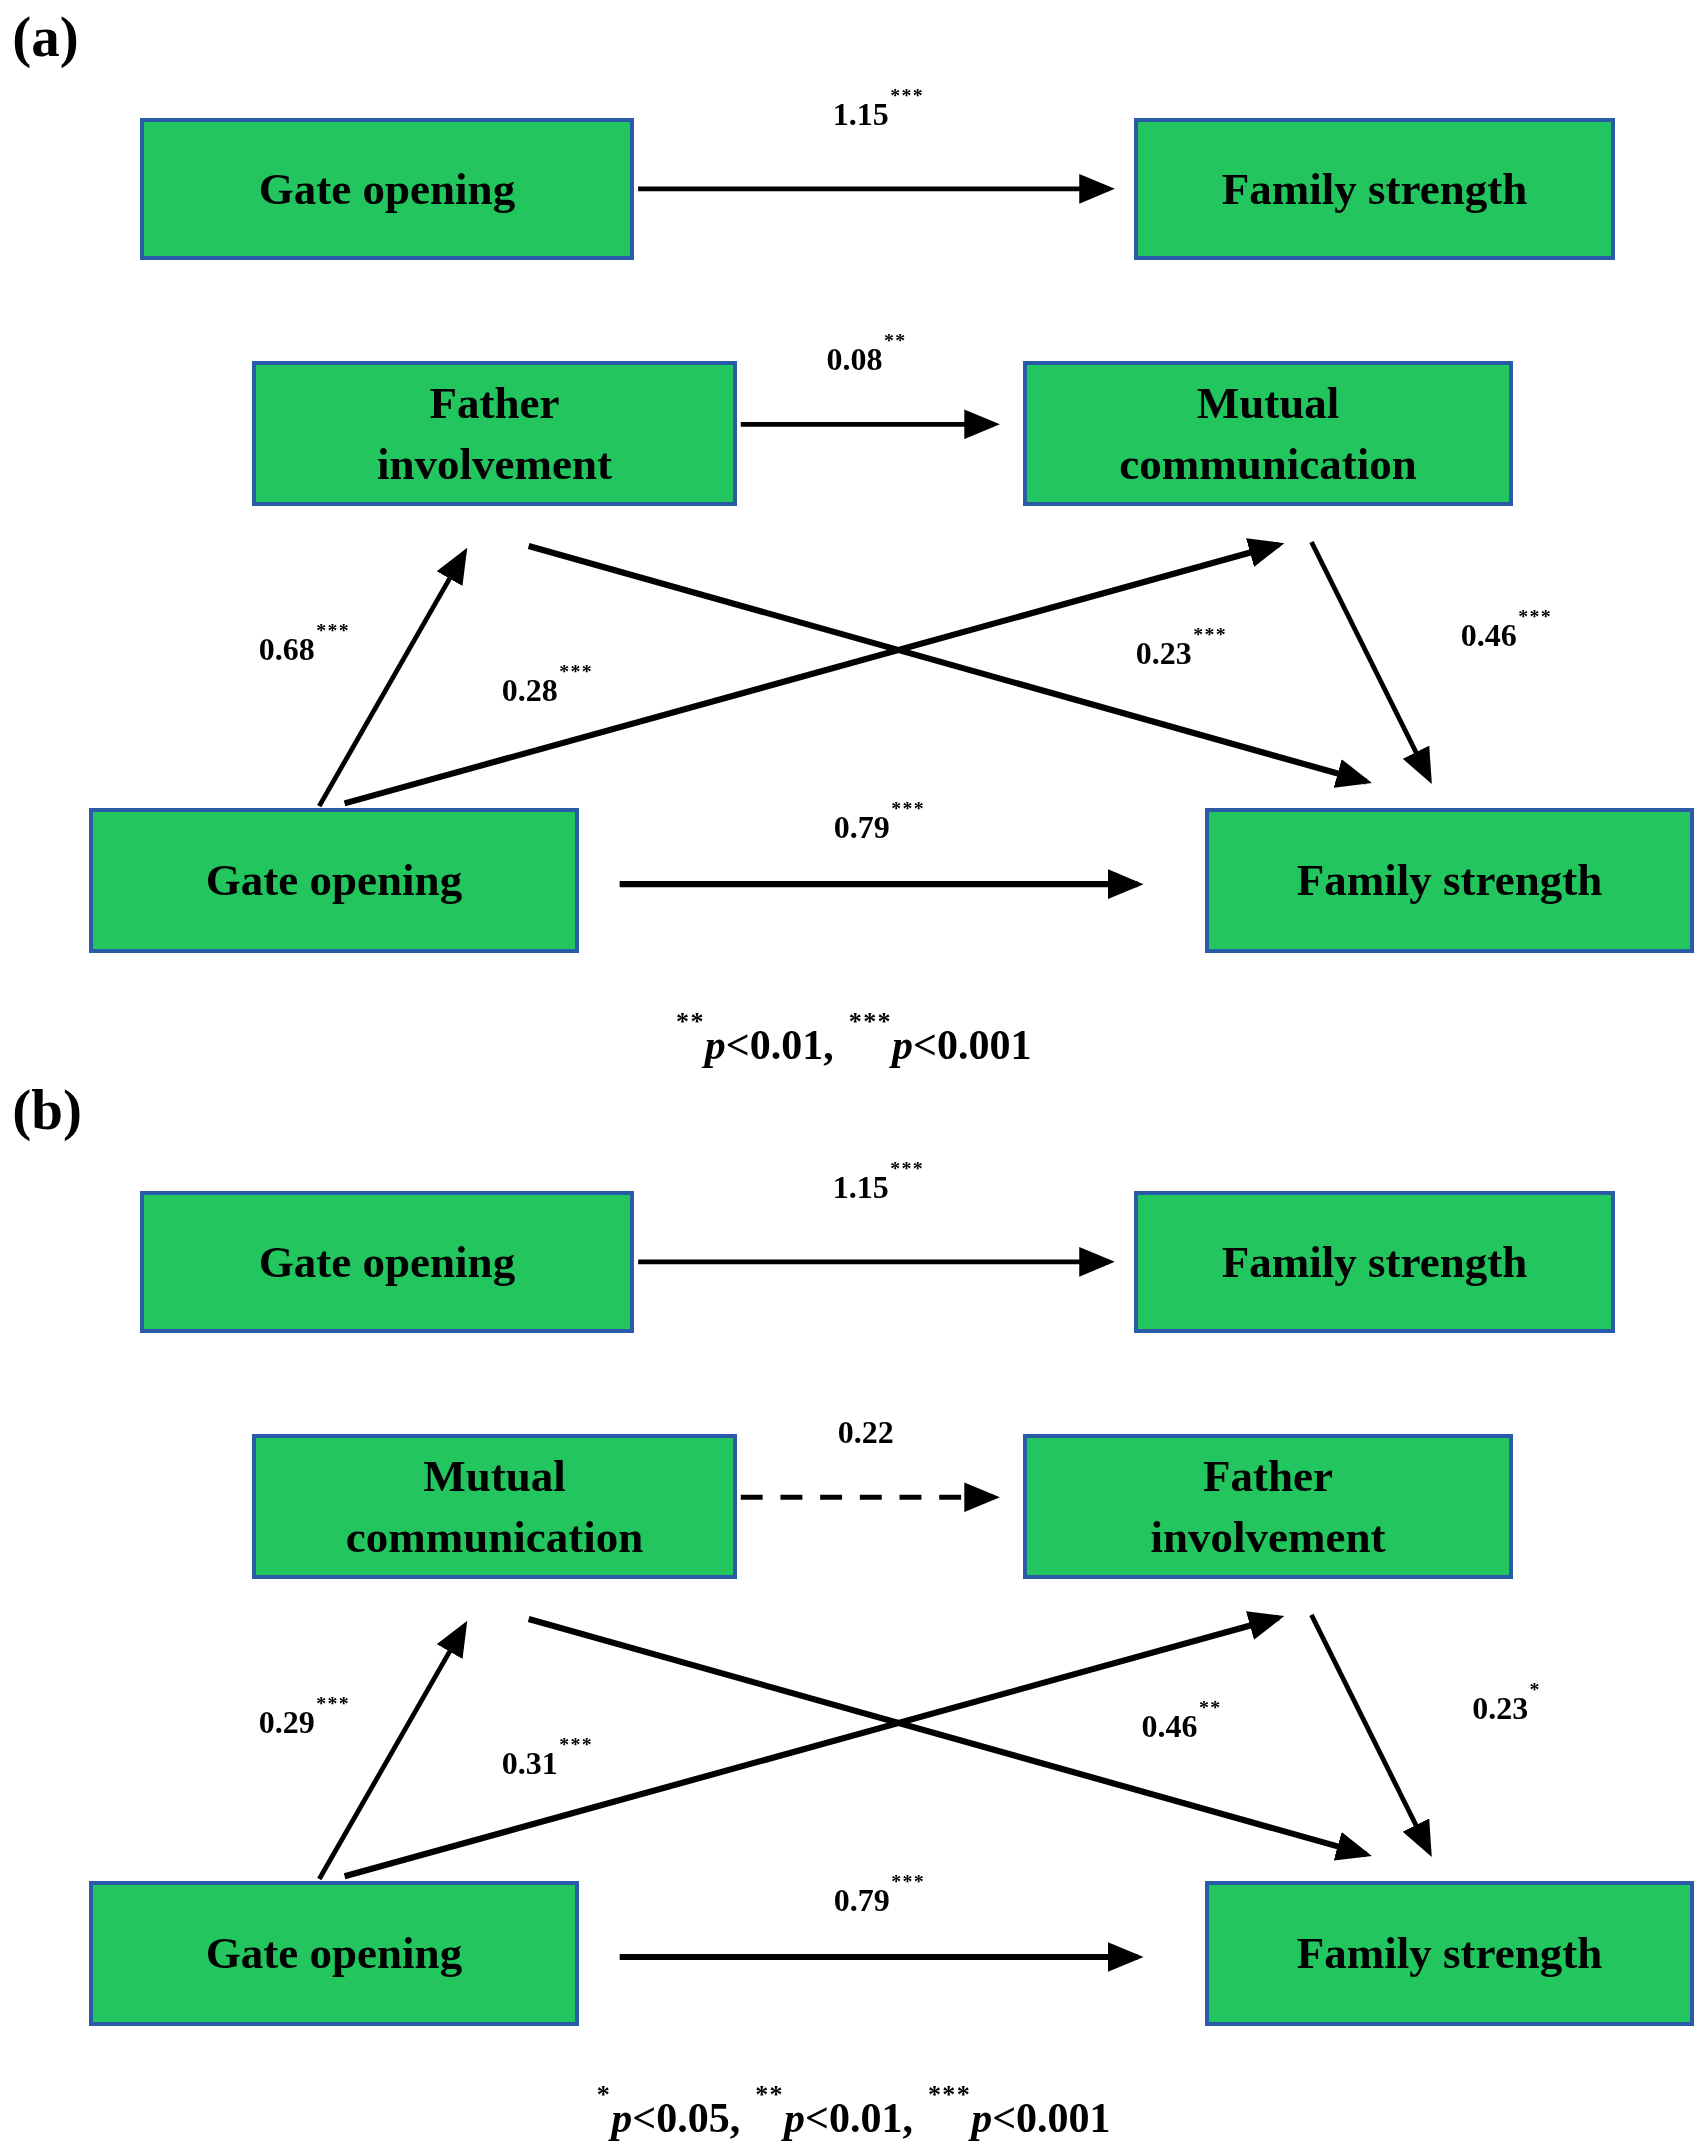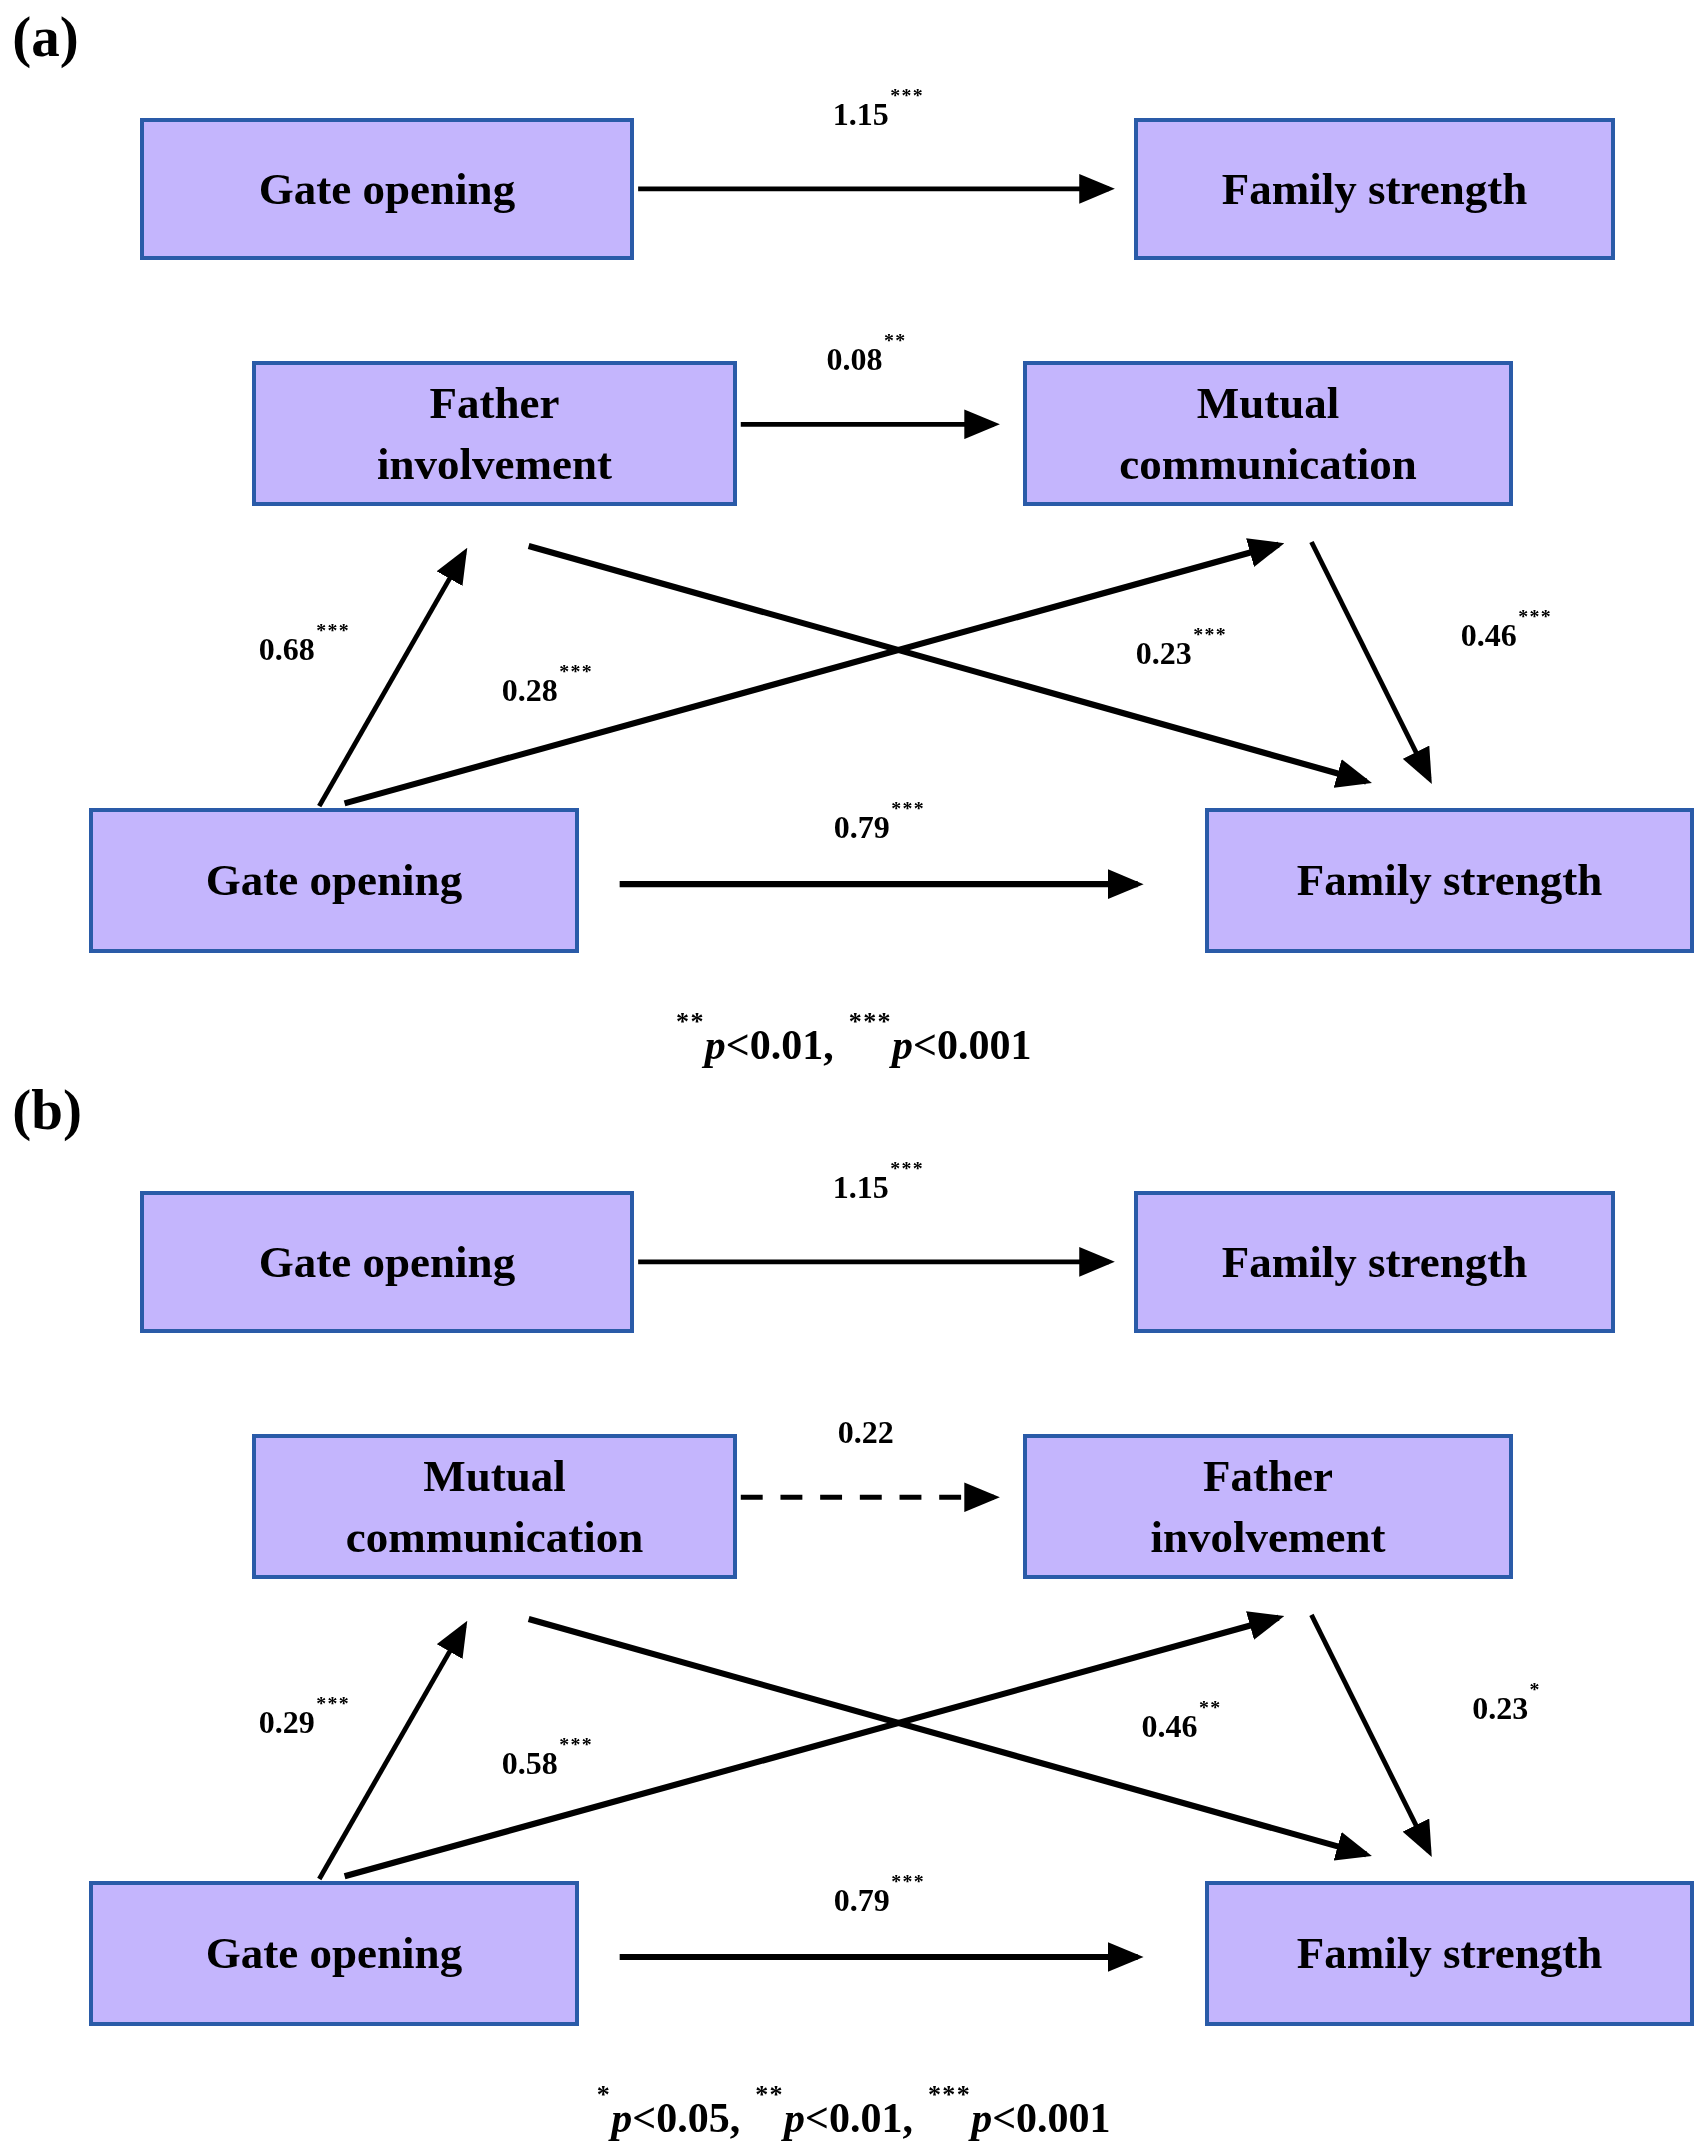--- a/index.html
+++ b/index.html
@@ -18,21 +18,21 @@
 
   .panel-tag {
     position: absolute; left: 12.3px; top: 4.1px;
     font-size: 57px; font-weight: bold;
   }
 
   .arrow-layer { position: absolute; left: 0; top: 0; }
 
   .node {
     position: absolute;
-    background: #c4b5fd;
+    background: #22c55e;
     border: 4.8px solid var(--box-border);
     display: flex; align-items: center; justify-content: center;
     text-align: center;
   }
   .node .node-label {
     font-size: 45px; font-weight: bold; line-height: 1.35;
     white-space: pre-line;
   }
   .box-tl { left: 140px;  top: 118px;  width: 494px; height: 142px; }
   .box-tr { left: 1134px; top: 118px;  width: 481px; height: 142px; }
@@ -179,21 +179,21 @@
   <div class="coef lbl-total">
     <span>1.15</span><sup>***</sup>
   </div>
   <div class="coef lbl-mid">
     <span>0.22</span><sup></sup>
   </div>
   <div class="coef lbl-xm1">
     <span>0.29</span><sup>***</sup>
   </div>
   <div class="coef lbl-xm2">
-    <span>0.58</span><sup>***</sup>
+    <span>0.31</span><sup>***</sup>
   </div>
   <div class="coef lbl-m1y">
     <span>0.46</span><sup>**</sup>
   </div>
   <div class="coef lbl-m2y">
     <span>0.23</span><sup>*</sup>
   </div>
   <div class="coef lbl-direct">
     <span>0.79</span><sup>***</sup>
   </div>

